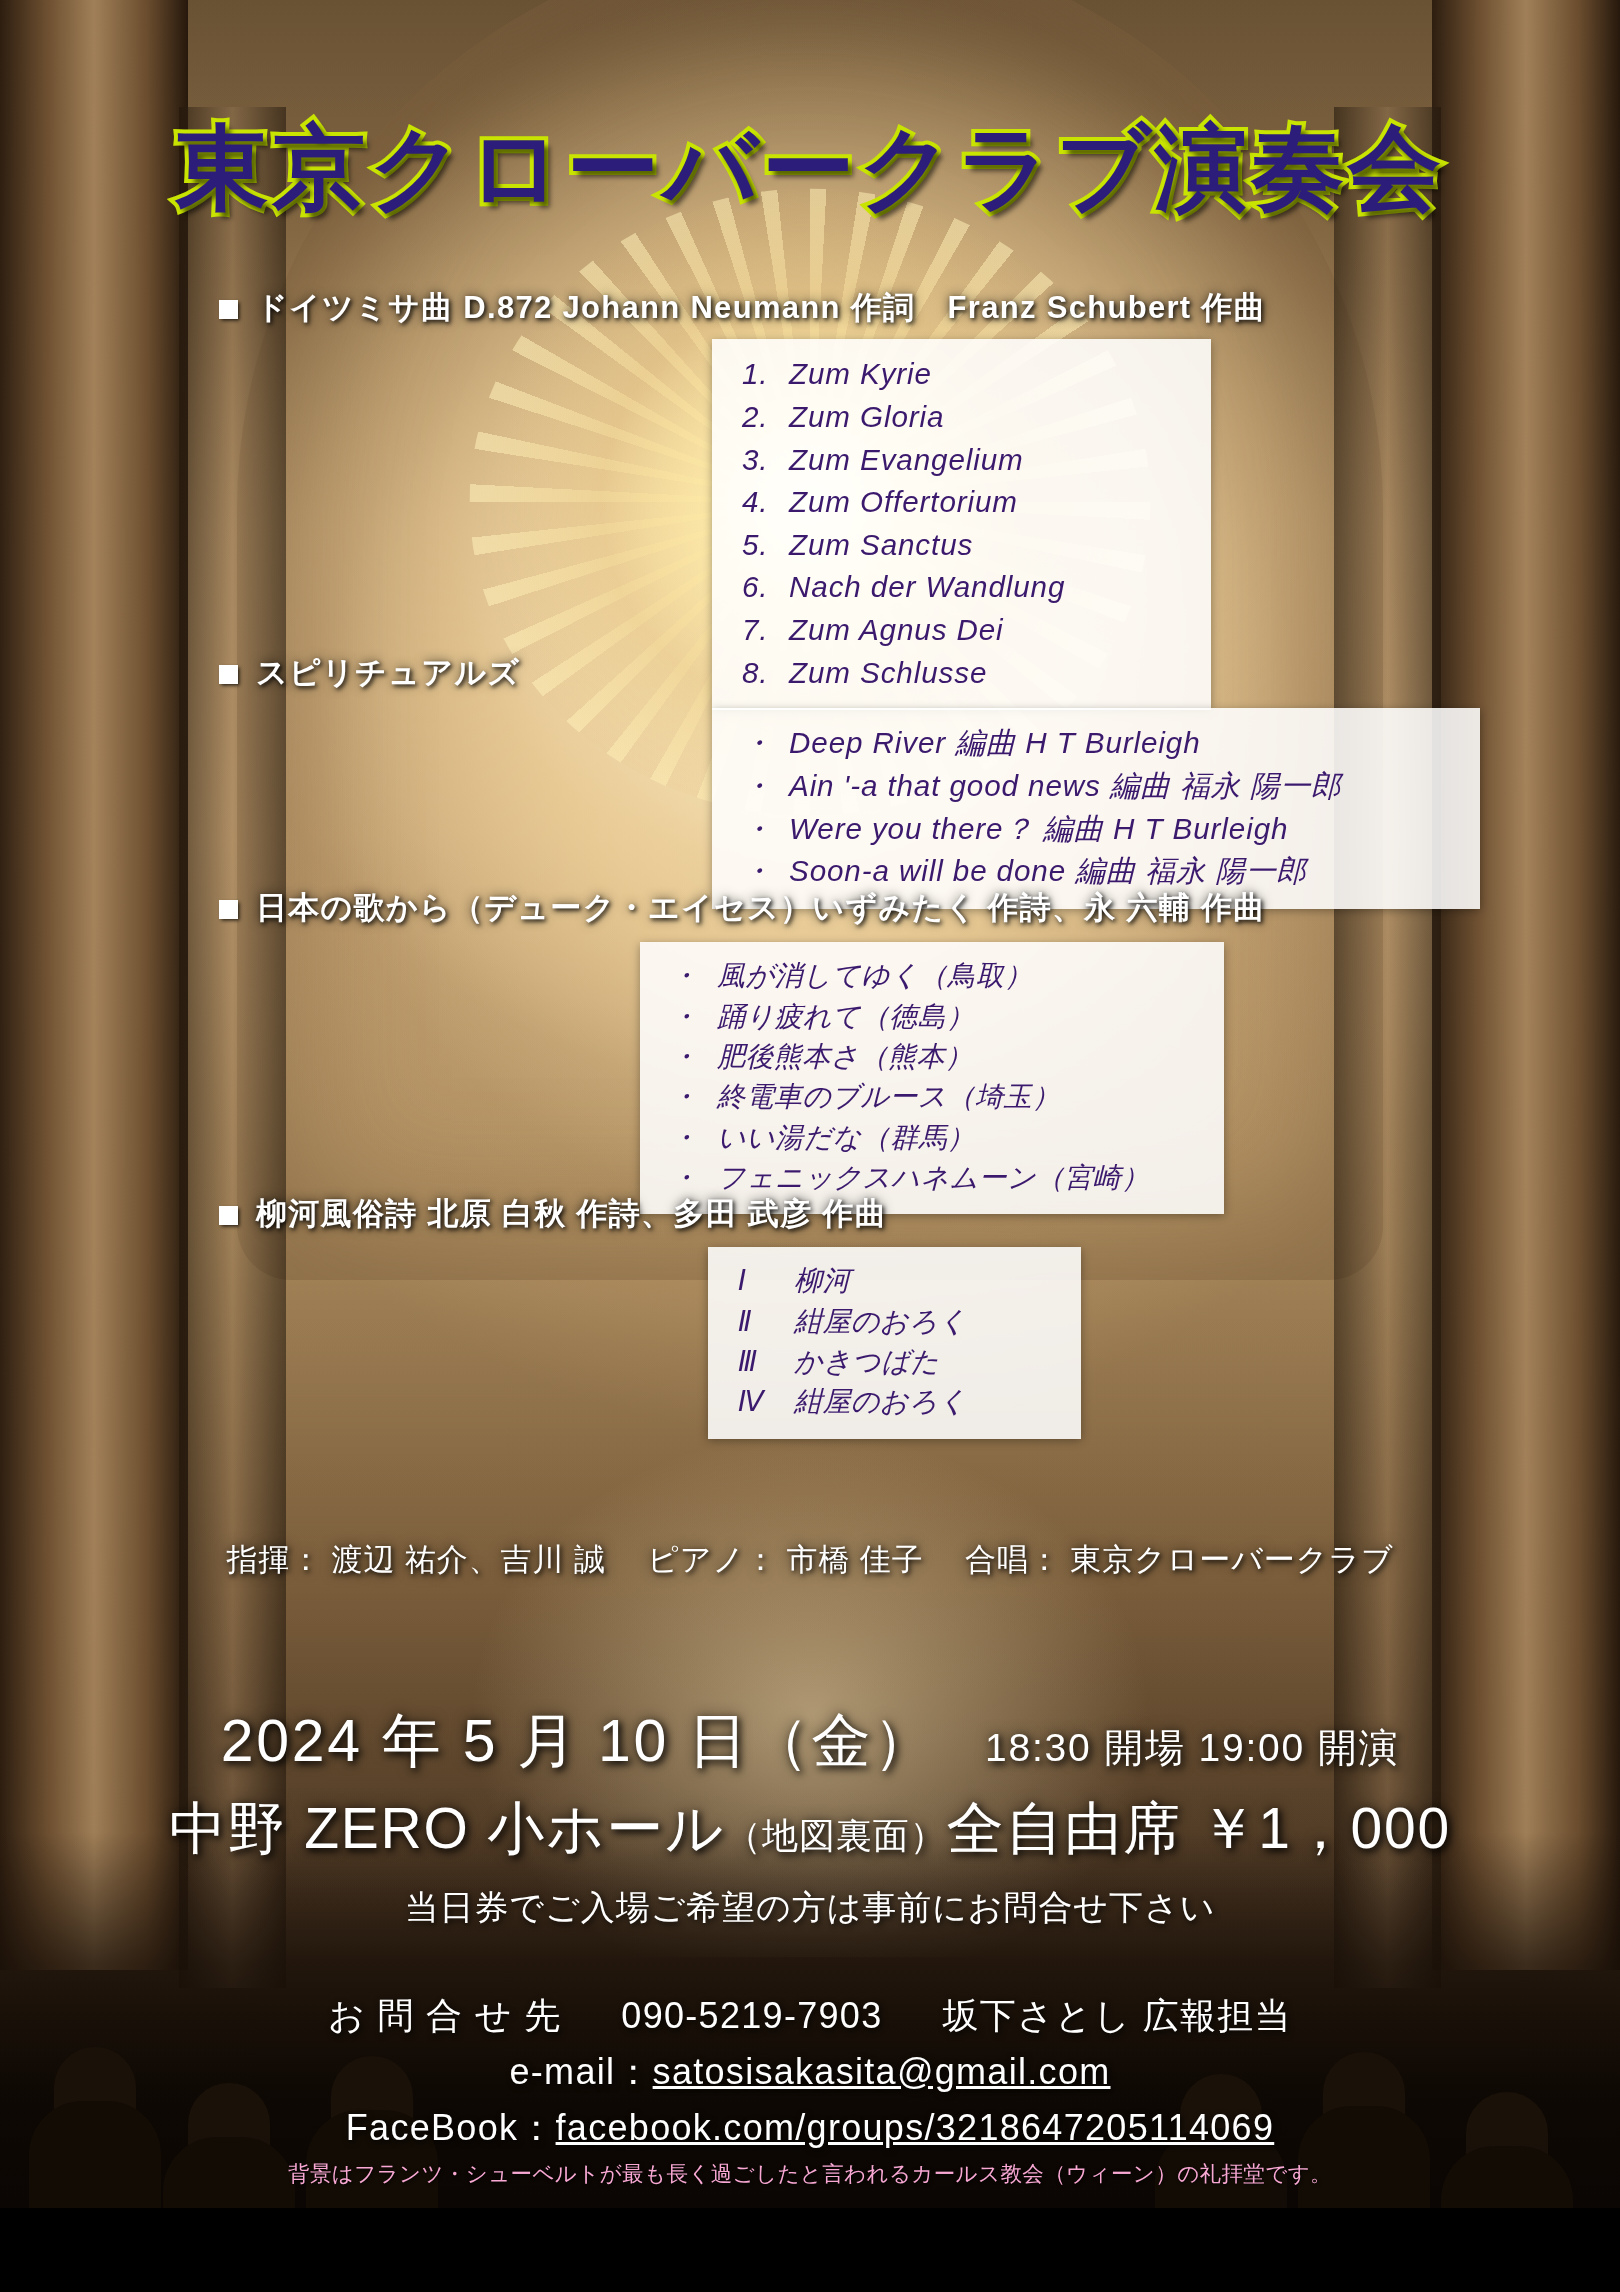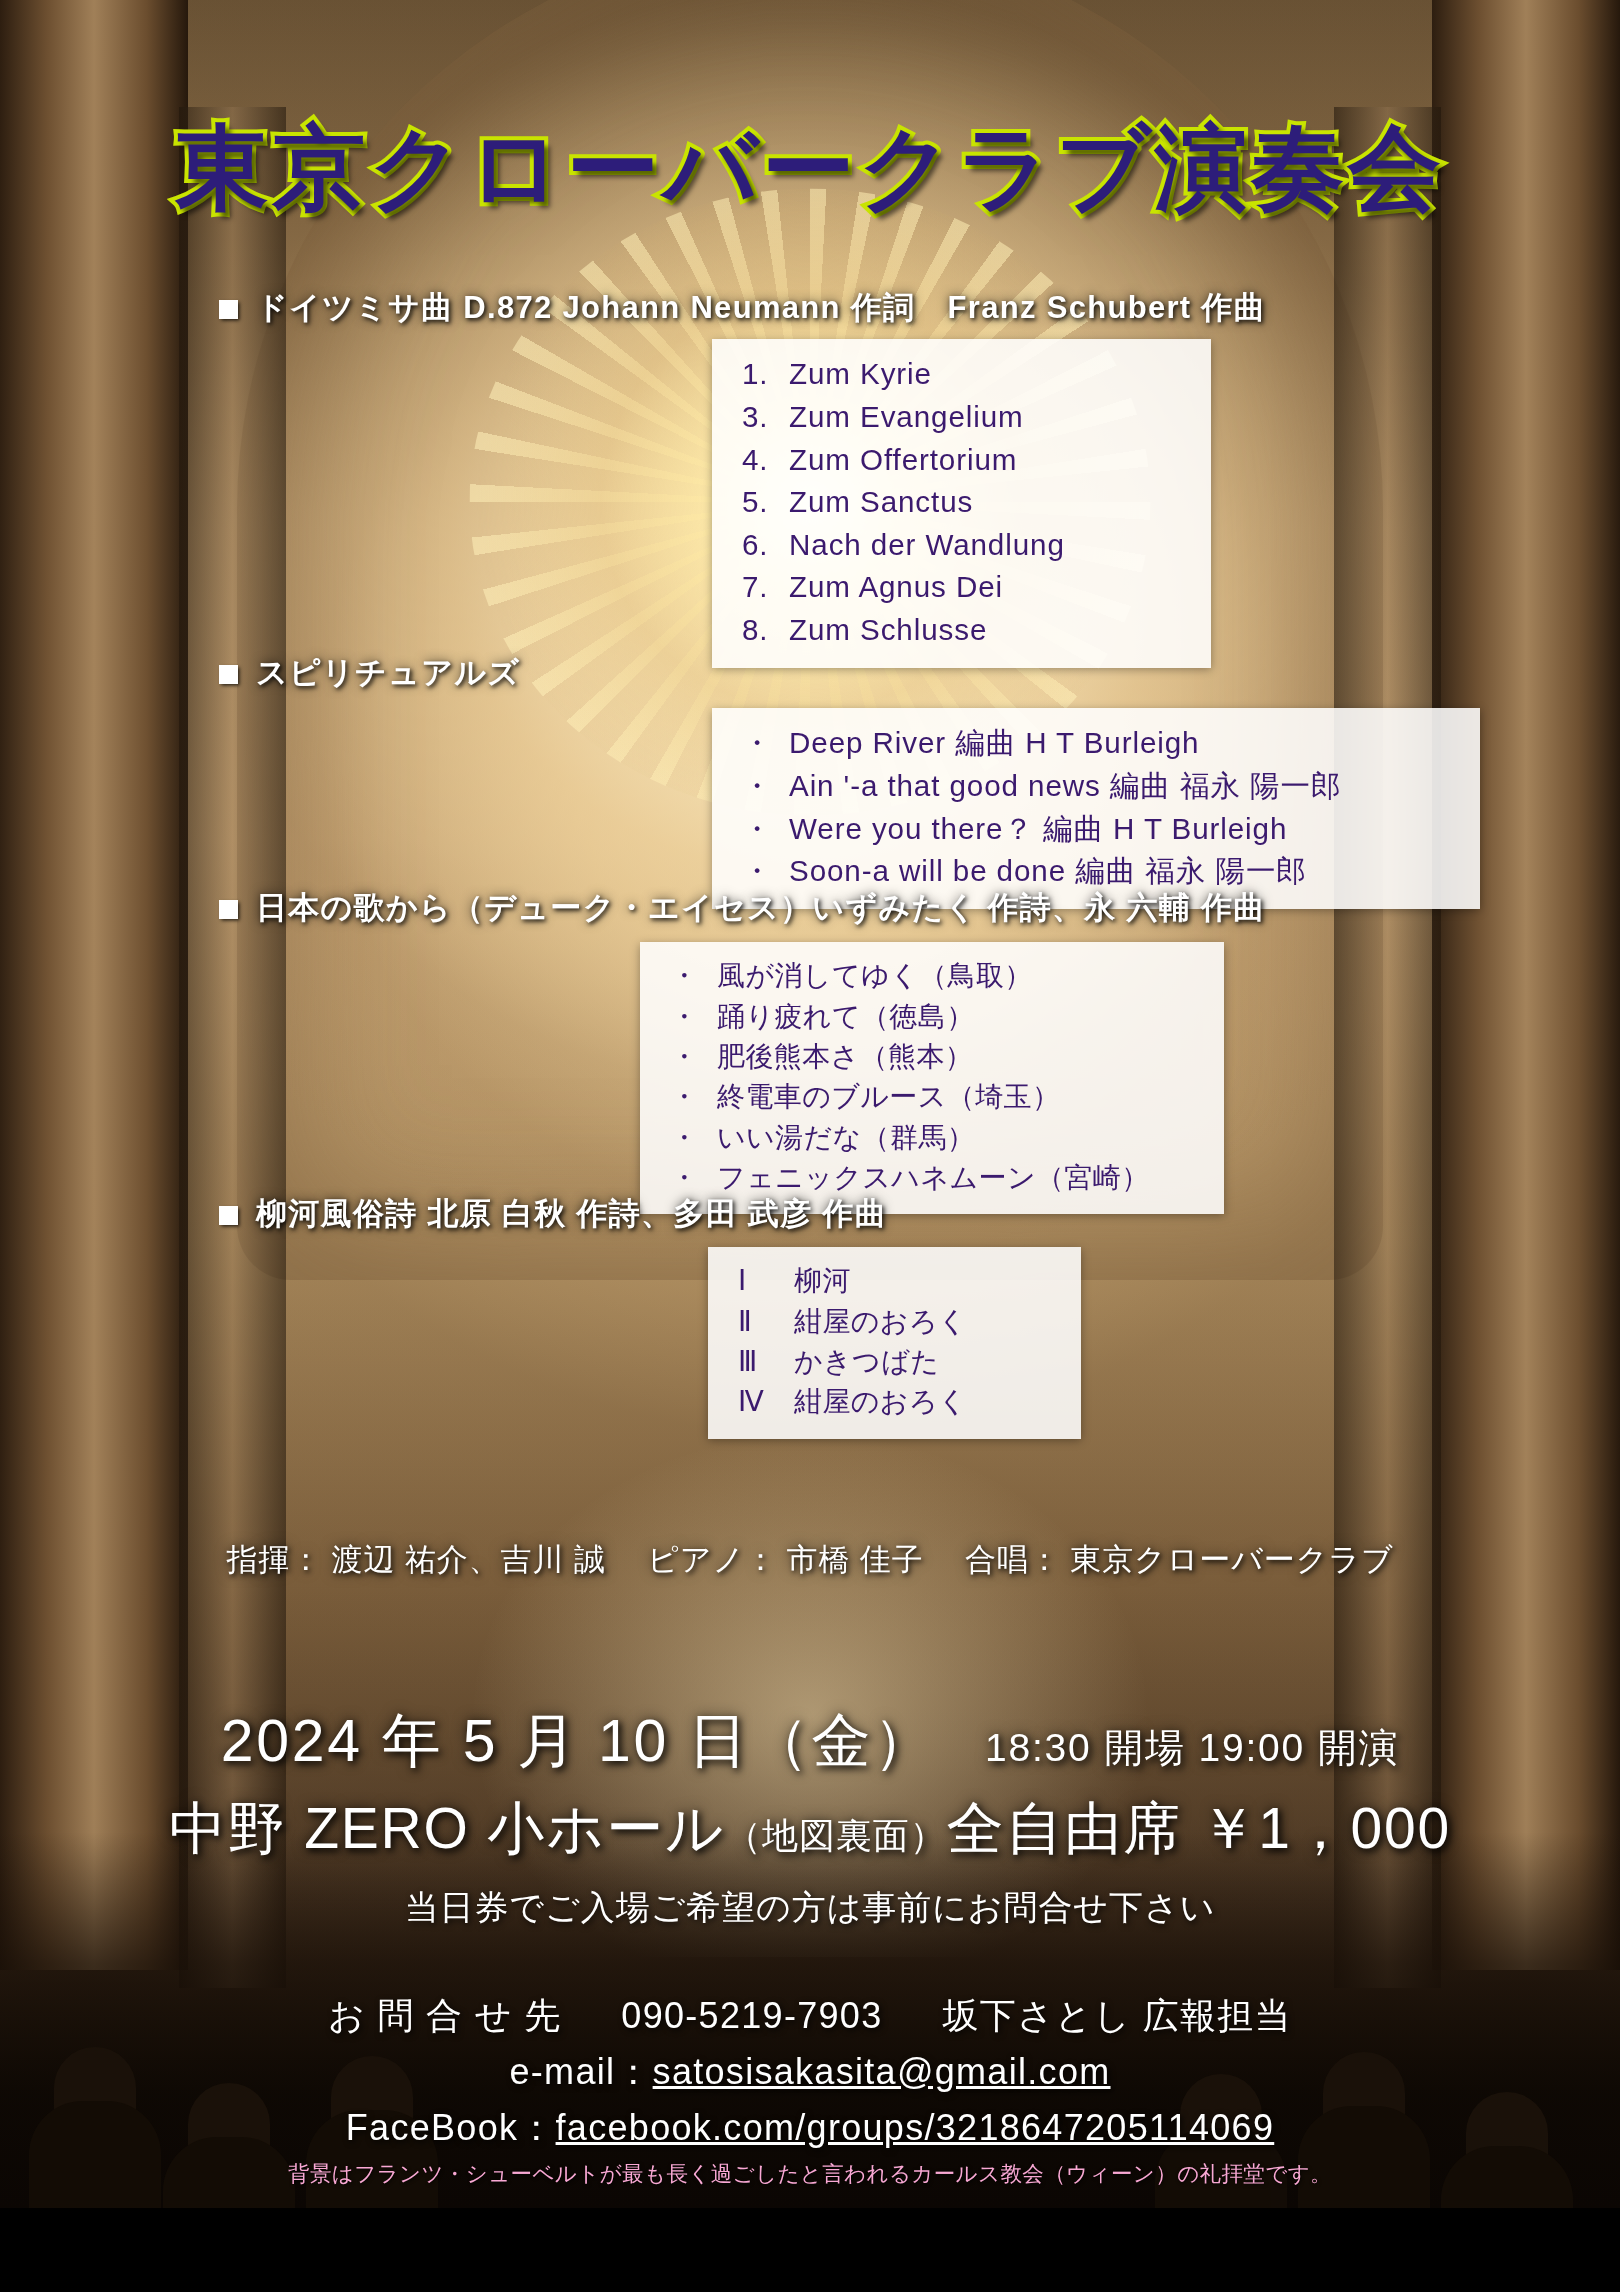--- a/index.html
+++ b/index.html
@@ -151,20 +151,21 @@
   .card {
     position: absolute;
     background: rgba(255,255,255,0.87);
     padding: 14.3px 30px 16px 30px;
     box-shadow: 0 1.8px 9px rgba(0,0,0,0.35);
   }
   .card ol, .card ul {
     margin: 0;
     padding: 0;
     list-style: none;
+    font-style: italic;
   }
   .card li {
     color: #3b1a6e;
     font-size: 29.6px;
     line-height: 1.44;
     letter-spacing: 0.9px;
     white-space: nowrap;
   }
   .card li .num {
     display: inline-block;
@@ -307,20 +308,21 @@
   <div class="layer">
 
     <div class="title">東京クローバークラブ演奏会</div>
 
     <div class="prog-head" style="top:287px; left:219px;">
       <span class="sq"></span><span>ドイツミサ曲 D.872 Johann Neumann 作詞　Franz Schubert 作曲</span>
     </div>
     <div class="card" style="top:339px; left:712px; width:439px;">
       <ol>
         <li><span class="num">1.</span><span>Zum Kyrie</span></li>
+        <li><span class="num">2.</span><span>Zum Gloria</span></li>
         <li><span class="num">3.</span><span>Zum Evangelium</span></li>
         <li><span class="num">4.</span><span>Zum  Offertorium</span></li>
         <li><span class="num">5.</span><span>Zum  Sanctus</span></li>
         <li><span class="num">6.</span><span>Nach  der  Wandlung</span></li>
         <li><span class="num">7.</span><span>Zum  Agnus  Dei</span></li>
         <li><span class="num">8.</span><span>Zum  Schlusse</span></li>
       </ol>
     </div>
 
     <div class="prog-head" style="top:652px; left:219px;">

